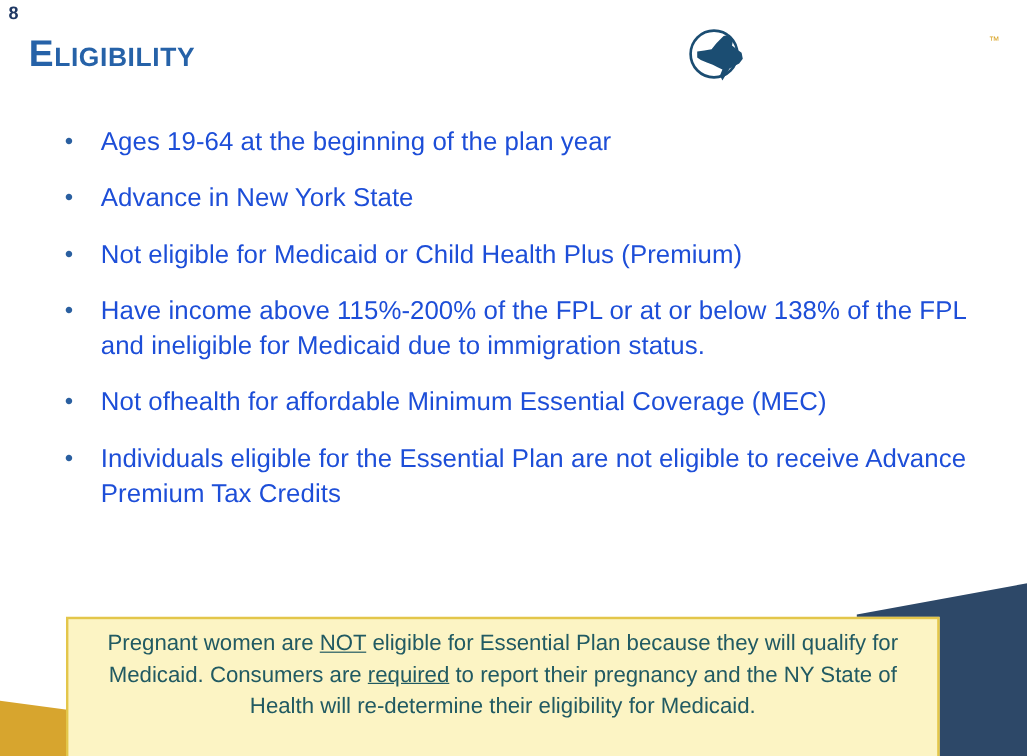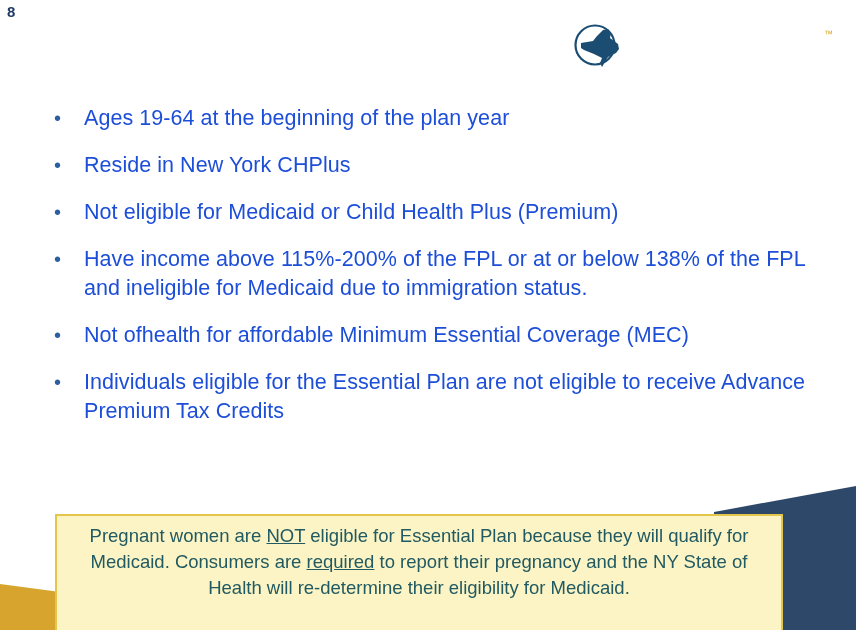--- a/index.html
+++ b/index.html
@@ -150,20 +150,21 @@
   }
   #callout u { text-decoration: underline; }
 </style>
 </head>
 <body>
 
 <div id="slide">
 
   <div id="page-number">8</div>
 
+  <div id="title">Eligibility</div>
 
   <div id="logo">
     <div id="logo-mark">
       <svg viewBox="0 0 58 46" width="58" height="46" xmlns="http://www.w3.org/2000/svg">
         <circle cx="25" cy="21" r="19.5" fill="none" stroke="#1B4D72" stroke-width="2.2"></circle>
         <path d="M11 24 L11 19 L17 18 L23 17 L27 12 L33 6 L38 5 L41 9 L40 14
                  L44 17 L48 20 L49 25 L46 29 L42 31 L38 33 L35 38 L32 43 L30 39
                  L32 34 L28 32 L24 30 L19 28 L14 26 Z" fill="#1B4D72"></path>
       </svg>
     </div>
@@ -172,21 +173,21 @@
 
   <div id="bullets">
 
     <div class="bullet-row">
       <span class="bullet-marker">•</span>
       <span class="bullet-text">Ages 19-64 at the beginning of the plan year</span>
     </div>
 
     <div class="bullet-row">
       <span class="bullet-marker">•</span>
-      <span class="bullet-text">Reside in New York CHPlus</span>
+      <span class="bullet-text">Advance in New York State</span>
     </div>
 
     <div class="bullet-row">
       <span class="bullet-marker">•</span>
       <span class="bullet-text">Not eligible for Medicaid or Child Health Plus (Premium)</span>
     </div>
 
     <div class="bullet-row">
       <span class="bullet-marker">•</span>
       <span class="bullet-text">Have income above 115%-200% of the FPL or at or below 138% of the FPL and ineligible for Medicaid due to immigration status.</span>

